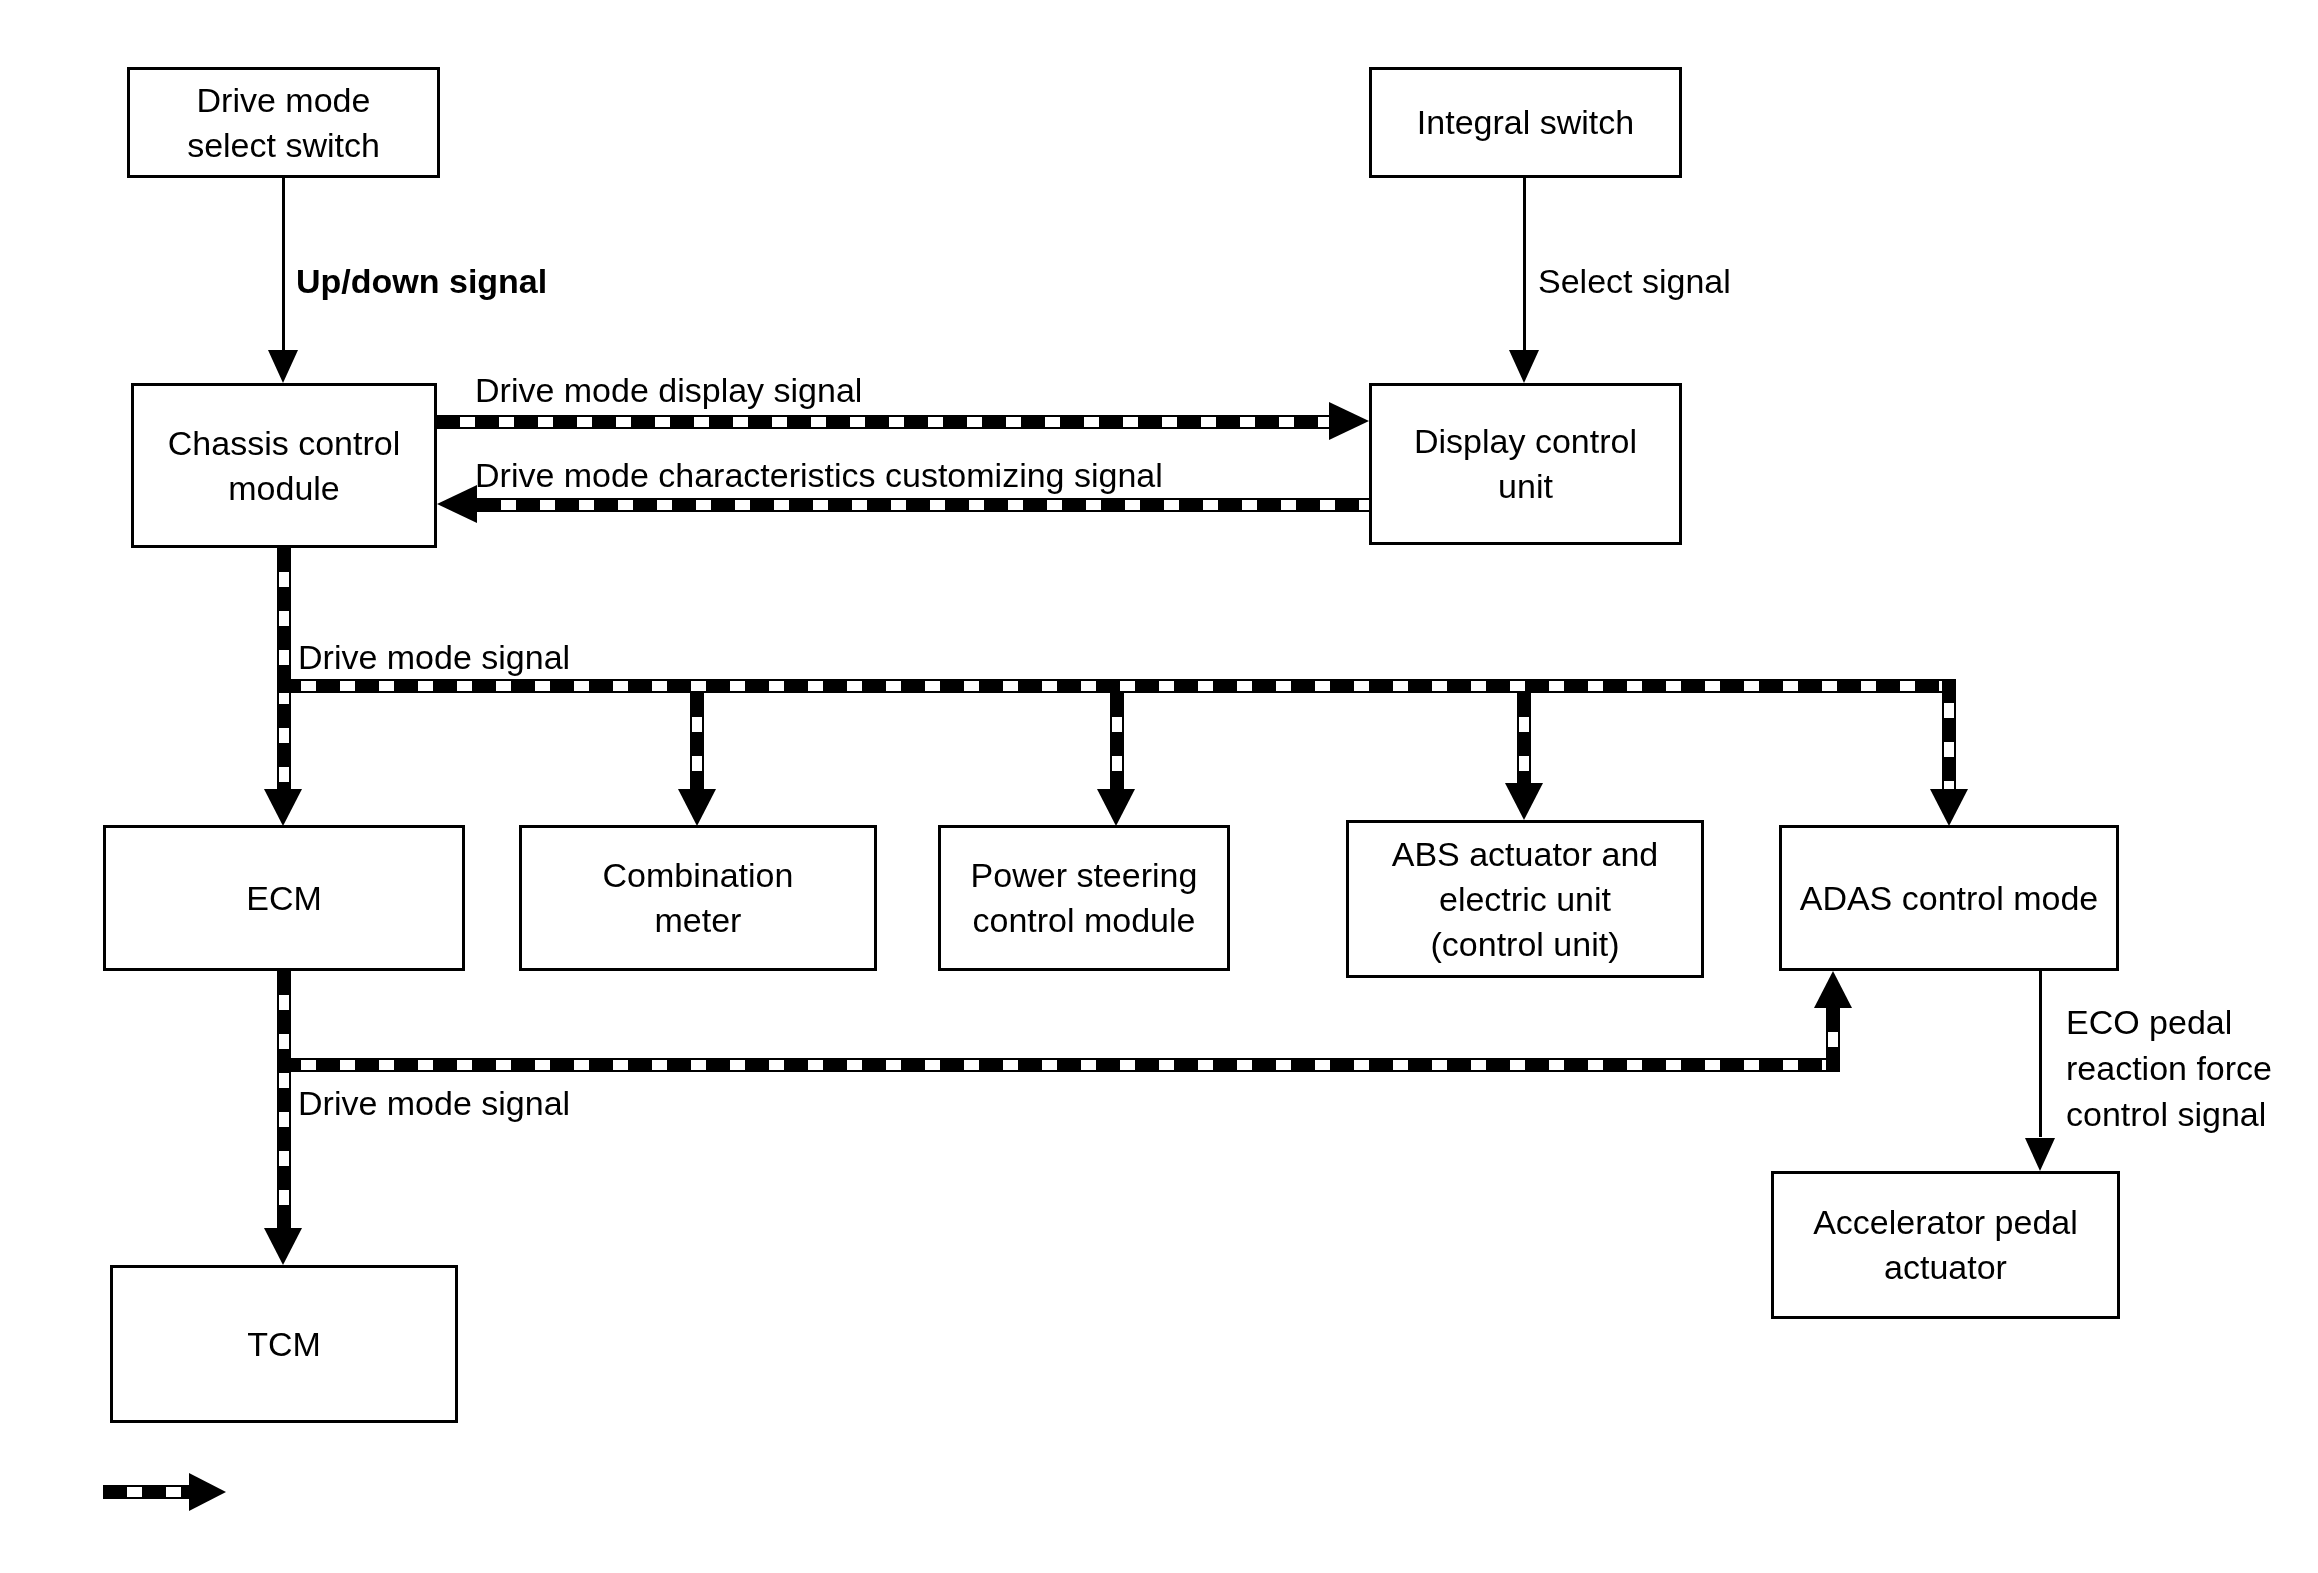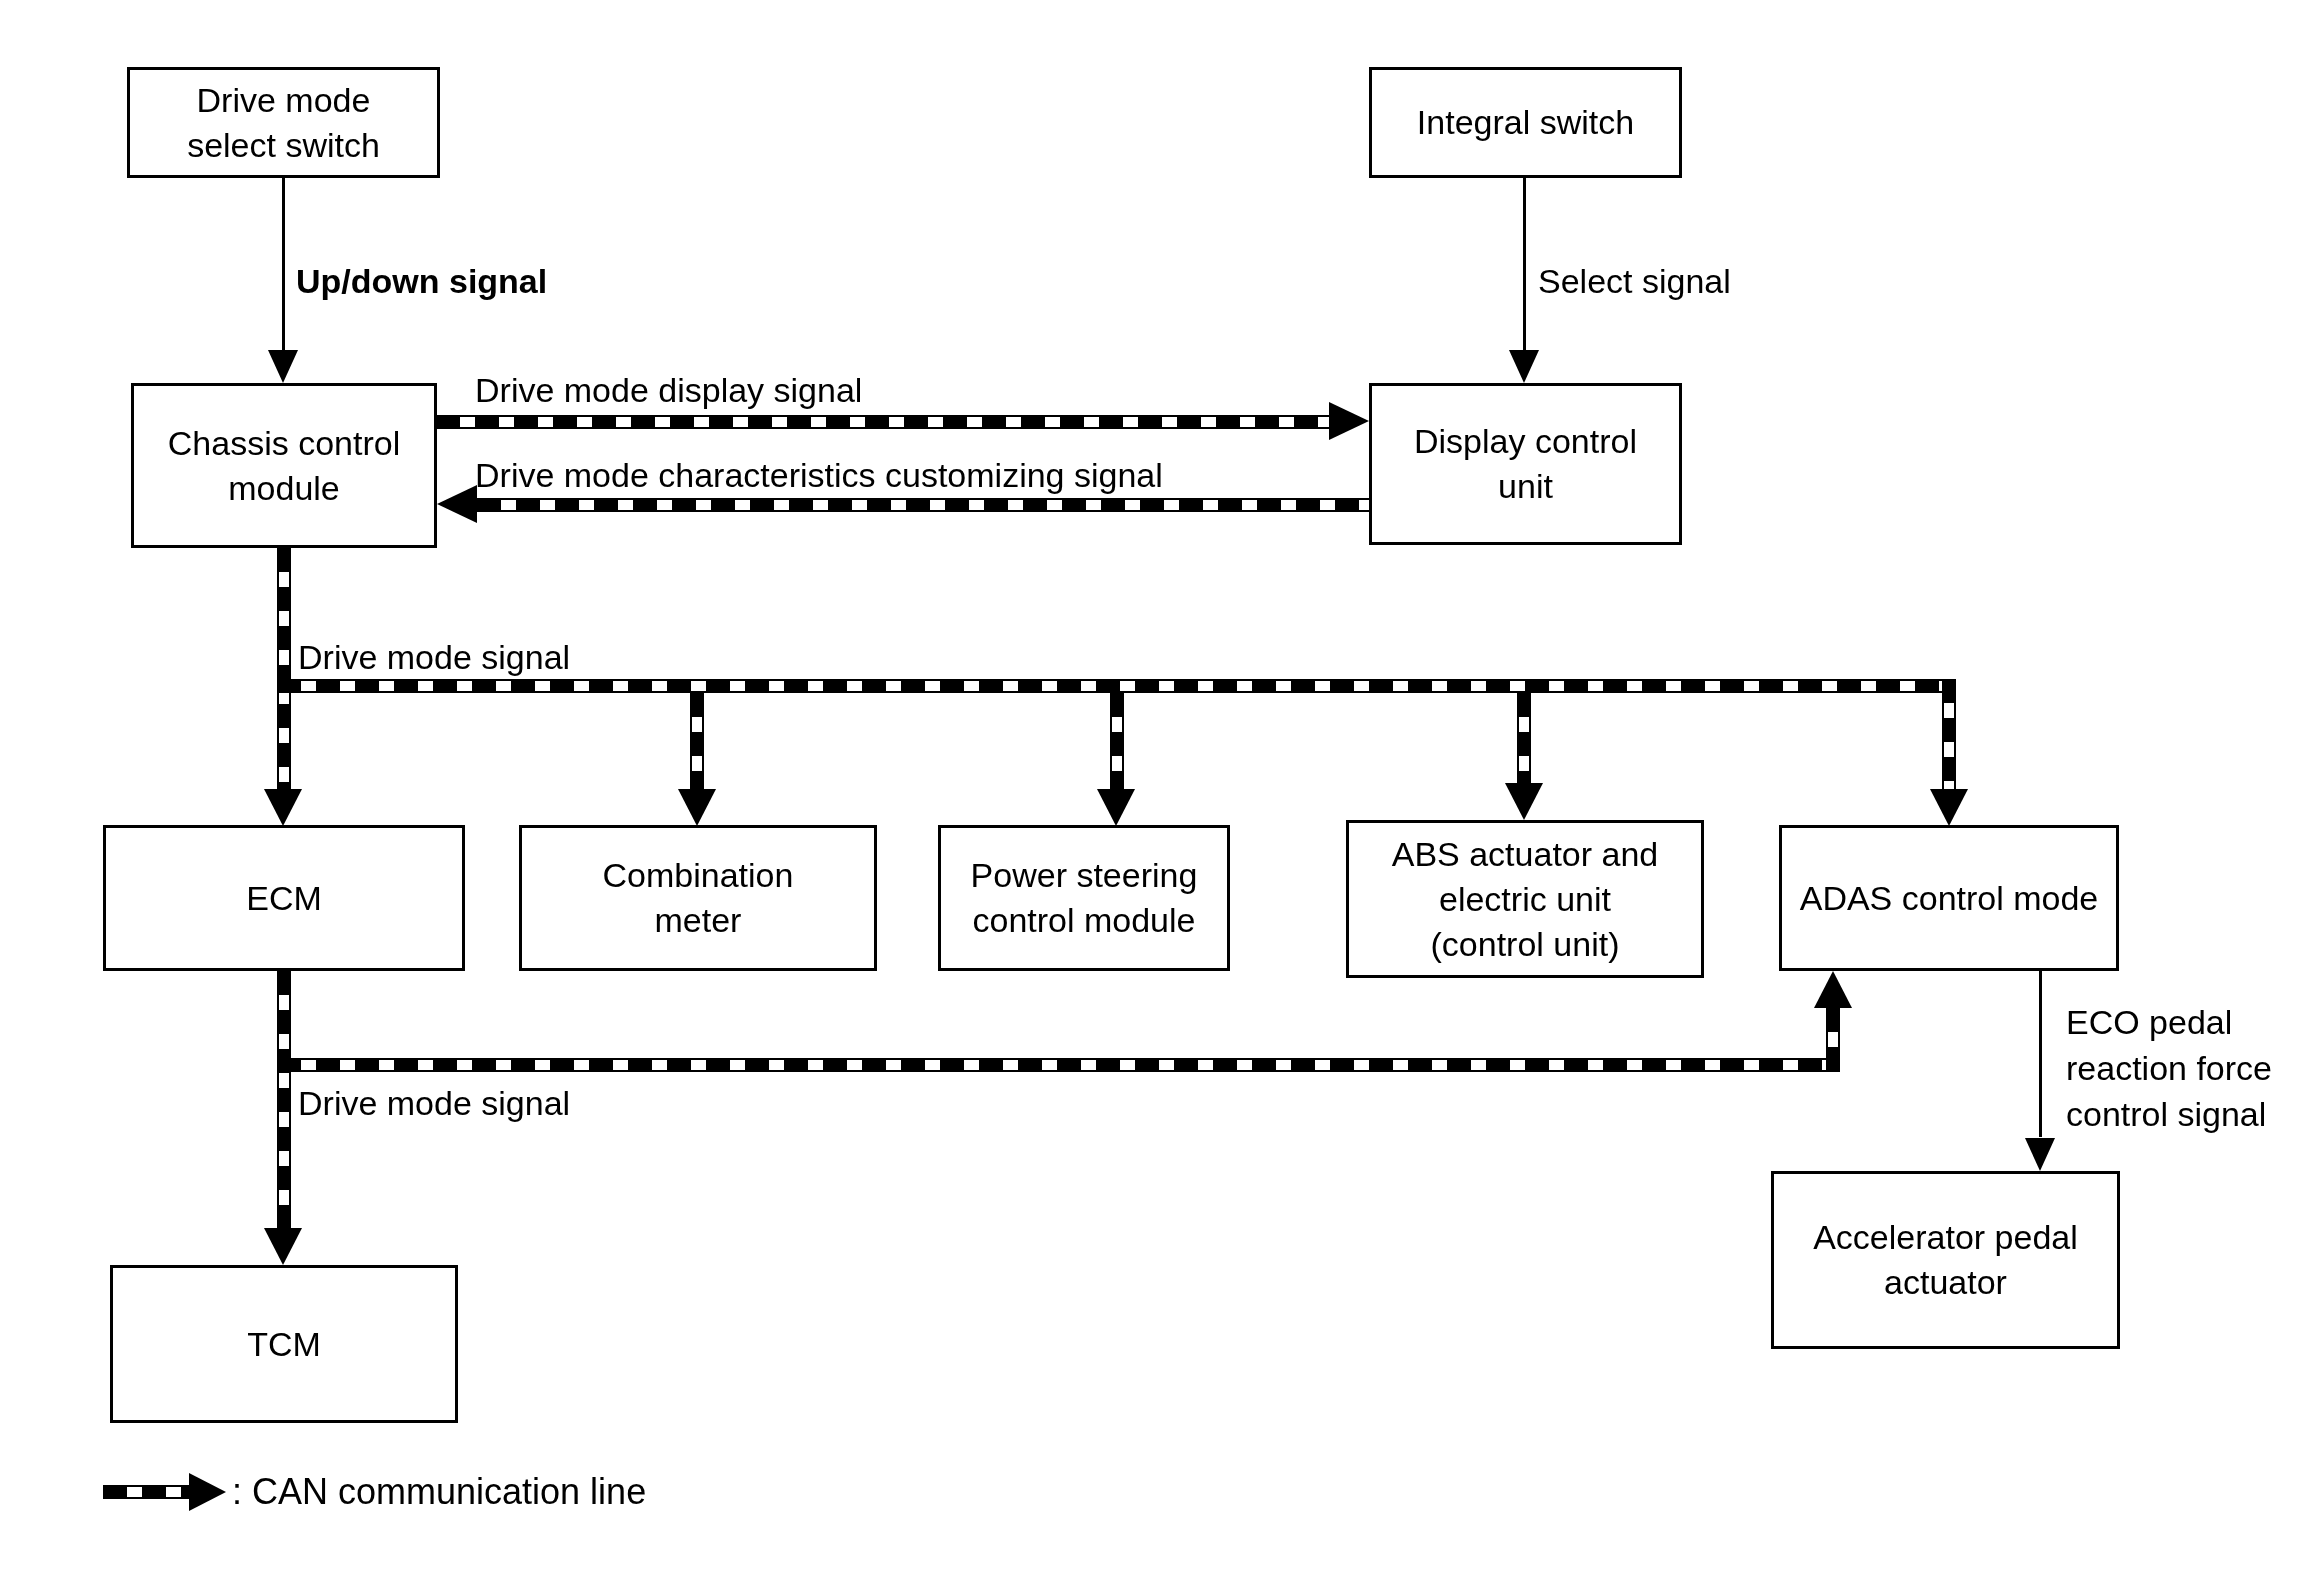--- a/index.html
+++ b/index.html
@@ -33,21 +33,21 @@
   #n-select {left:127px;top:67px;width:313px;height:111px;}
   #n-integral{left:1369px;top:67px;width:313px;height:111px;}
   #n-chassis{left:131px;top:383px;width:306px;height:165px;}
   #n-display{left:1369px;top:383px;width:313px;height:162px;}
   #n-ecm    {left:103px;top:825px;width:362px;height:146px;}
   #n-comb   {left:519px;top:825px;width:358px;height:146px;}
   #n-ps     {left:938px;top:825px;width:292px;height:146px;}
   #n-abs    {left:1346px;top:820px;width:358px;height:158px;}
   #n-adas   {left:1779px;top:825px;width:340px;height:146px;}
   #n-tcm    {left:110px;top:1265px;width:348px;height:158px;}
-  #n-accel  {left:1771px;top:1171px;width:349px;height:178px;}
+  #n-accel  {left:1771px;top:1171px;width:349px;height:148px;}
 
   
   #t-updown{left:282px;top:177px;height:173px;}
   #a-updown{left:268px;top:350px;}
   #t-select{left:1523px;top:177px;height:173px;}
   #a-select{left:1509px;top:350px;}
   #t-eco   {left:2039px;top:971px;height:166px;}
   #a-eco   {left:2025px;top:1138px;}
 
   
@@ -141,16 +141,15 @@
   <div class="lbl" id="l-h1">Drive mode display signal</div>
   <div class="lbl" id="l-h2">Drive mode characteristics customizing signal</div>
   <div class="lbl" id="l-dm-upper">Drive mode signal</div>
   <div class="lbl" id="l-dm-lower">Drive mode signal</div>
   <div class="lbl" id="l-eco">ECO pedal
 reaction force
 control signal</div>
 
   <div class="canh" id="legend-band"></div>
   <div class="ah" id="legend-head"></div>
-  <div class="lbl" id="legend-text">: CAN communication line</div>
 
 </div>
 
 
 </body></html>

